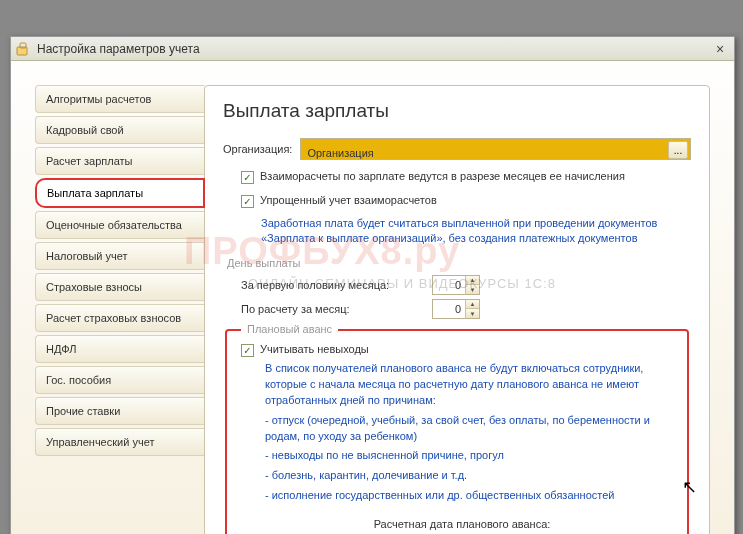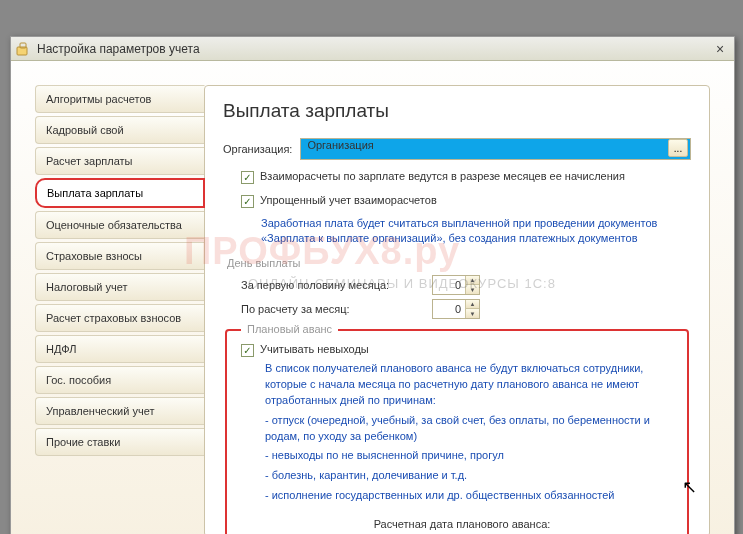--- a/index.html
+++ b/index.html
@@ -104,25 +104,25 @@
     display: flex;
     align-items: center;
     margin-bottom: 8px;
   }
   .row .label {
     color: #333;
     margin-right: 8px;
   }
   .org-field {
     display: flex;
-    align-items: flex-start;
+    align-items: flex-end;
     flex: 1;
     height: 22px;
     border: 1px solid #bdb593;
-    background: #0ea5e9;
+    background: #eab308;
     padding: 0 2px 0 6px;
   }
   .org-field .value {
     flex: 1;
     color: #333;
   }
   .org-field .sel-btn {
     width: 20px;
     height: 18px;
     background: linear-gradient(#fdfae9, #ede3c4);
@@ -269,27 +269,27 @@
   </div>
 
   <div class="body">
 
     <div class="sidebar">
       <div class="tabitem">Алгоритмы расчетов</div>
       <div class="tabitem">Кадровый свой</div>
       <div class="tabitem">Расчет зарплаты</div>
       <div class="tabitem active">Выплата зарплаты</div>
       <div class="tabitem">Оценочные обязательства</div>
+      <div class="tabitem">Налоговый учет</div>
       <div class="tabitem">Страховые взносы</div>
-      <div class="tabitem">Налоговый учет</div>
       <div class="tabitem">Расчет страховых взносов</div>
       <div class="tabitem">НДФЛ</div>
       <div class="tabitem">Гос. пособия</div>
+      <div class="tabitem">Прочие ставки</div>
       <div class="tabitem">Управленческий учет</div>
-      <div class="tabitem">Прочие ставки</div>
     </div>
 
     <div class="content">
       <h1>Выплата зарплаты</h1>
 
       <div class="row">
         <span class="label">Организация:</span>
         <div class="org-field">
           <span class="value">Организация</span>
           <div class="sel-btn">...</div>

